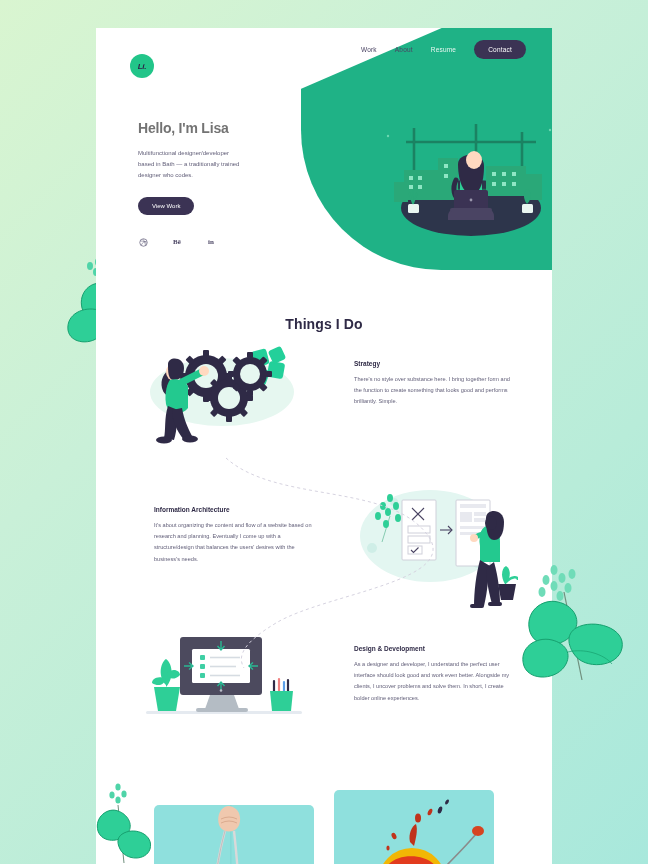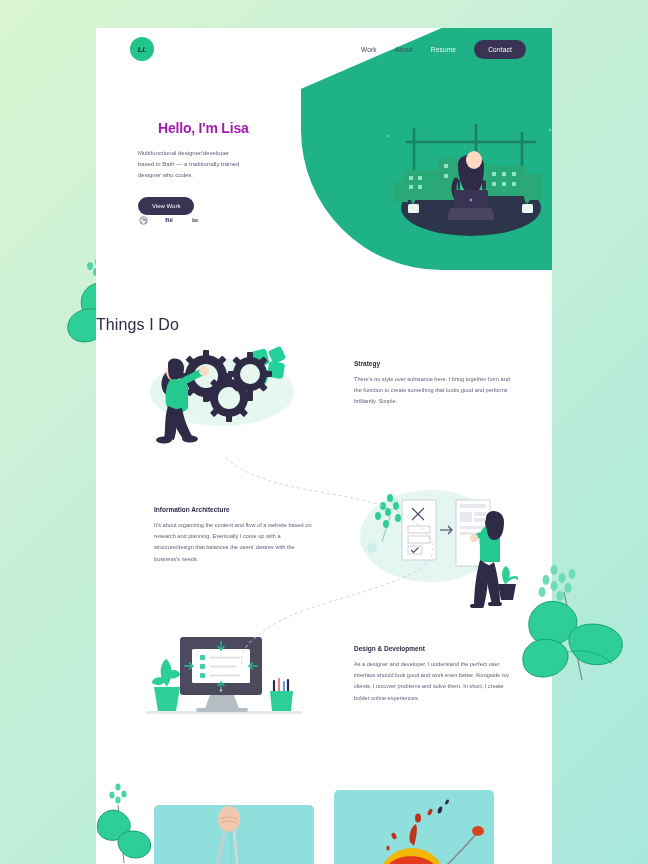--- a/index.html
+++ b/index.html
@@ -25,21 +25,21 @@
     overflow: hidden;
     z-index: 2;
   }
 
   
   .header {
     position: absolute; top: 0; left: 0; width: 100%; height: 52px;
     display: flex; align-items: center; z-index: 20;
   }
   .logo {
-    position: absolute; left: 34px; top: 9px;
+    position: absolute; left: 34px; top: 26px;
     width: 24px; height: 24px; border-radius: 50%;
     background: #22c589;
     display: flex; align-items: center; justify-content: center;
     color: #2b2447; font-size: 8px; font-weight: bold; letter-spacing: -.3px; font-style: italic;
   }
   .nav { position: absolute; right: 26px; top: 12px; display: flex; align-items: center; gap: 18px; }
   .nav-link { font-size: 6.5px; color: #4a4463; text-decoration: none; letter-spacing: .2px; }
   .nav-link.on-green { color: #eaf7f1; }
   .btn-contact {
     background: #3b3354; color: #ffffff; border: none; border-radius: 20px;
@@ -57,38 +57,38 @@
   .hero-blob::after {
     content: ""; position: absolute; left: -5px; top: -1px;
     width: 0; height: 0;
     border-left: 148px solid #ffffff;
     border-bottom: 64px solid transparent;
   }
   .hero-illu { position: absolute; z-index: 6; left: 280px; top: 92px; width: 190px; height: 130px; }
 
   
   .hero-copy { position: absolute; left: 42px; top: 92px; width: 150px; z-index: 10; }
-  .hero-title { font-size: 14px; font-weight: bold; color: #a21caf; letter-spacing: -.2px; margin-left: 20px; }
+  .hero-title { font-size: 14px; font-weight: bold; color: #737373; letter-spacing: -.2px; }
   .hero-sub {
     margin-top: 12px; font-size: 6px; line-height: 1.85; color: #63607a;
     max-width: 104px;
   }
   .btn-work {
     margin-top: 16px; background: #3b3354; color: #fff; border: none;
     border-radius: 20px; font-size: 6px; padding: 6px 14px; cursor: pointer;
     font-family: "Liberation Sans", sans-serif;
   }
-  .socials { display: flex; align-items: center; gap: 16px; }
+  .socials { margin-top: 22px; display: flex; align-items: center; gap: 24px; }
   .soc { width: 10px; height: 10px; display: flex; align-items: center; justify-content: center; color: #6c6883; }
   .soc-txt { font-size: 7px; font-weight: bold; color: #4a4463; font-family: "Liberation Serif", serif; }
 
   
   .sect-title {
-    position: absolute; width: 100%; 
-    font-size: 16px; font-weight: normal; color: #2f2a46; letter-spacing: .1px;
+    position: absolute; width: 100%; text-align: center;
+    font-size: 14px; font-weight: bold; color: #2f2a46; letter-spacing: .1px;
   }
   #things-title { top: 288px; }
   #recent-title { top: 735px; }
 
   
   .svc { position: absolute; width: 160px; }
   .svc h3 { font-size: 6.5px; font-weight: bold; color: #2f2a46; margin-bottom: 7px; }
   .svc p { font-size: 5.6px; line-height: 2.0; color: #63607a; }
 
   #svc-strategy { left: 258px; top: 332px; }

